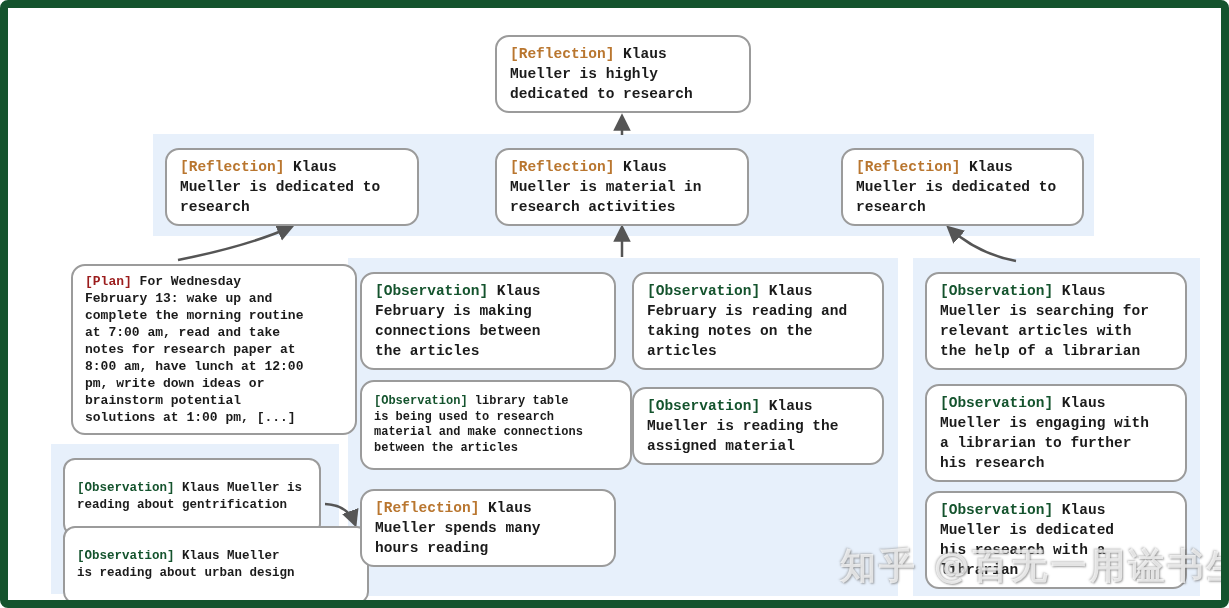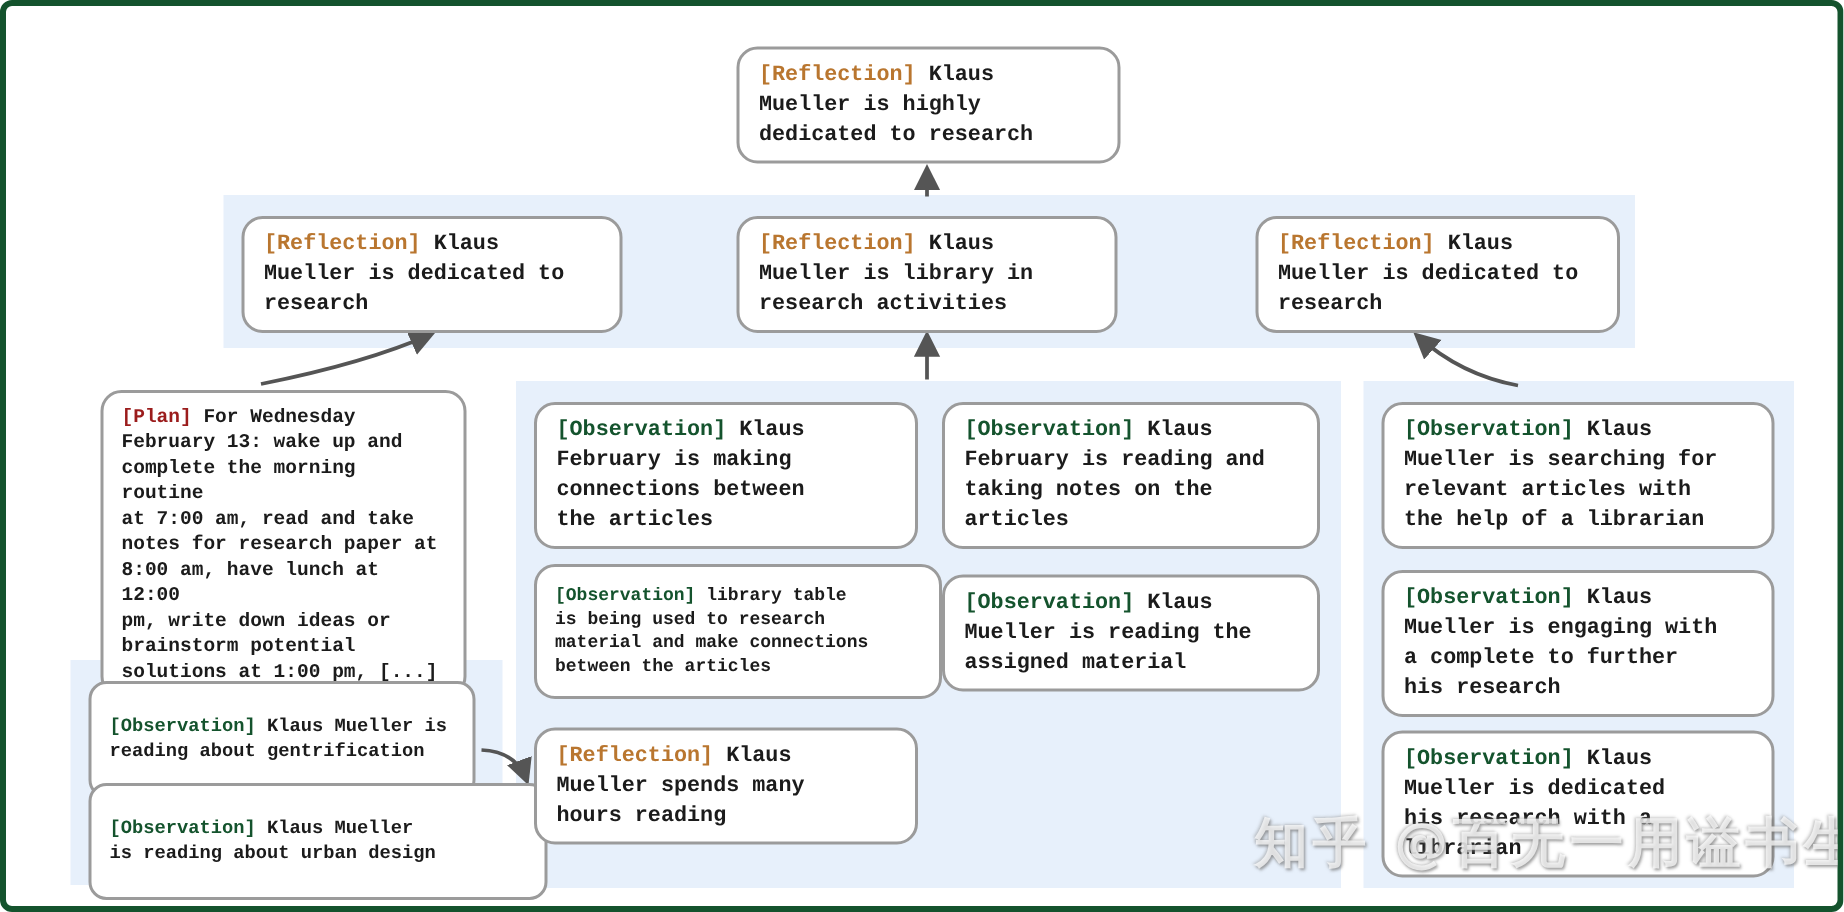--- a/index.html
+++ b/index.html
@@ -1,21 +1,21 @@
 <!DOCTYPE html>
 <html><head>
 <meta charset="utf-8">
 <style>
   html,body{margin:0;padding:0;background:#fff;}
   #frame{
     position:relative;
     width:1229px;height:608px;
     box-sizing:border-box;
     background:#ffffff;
-    border:4px solid #14532d;
+    border:8px solid #14532d;
     border-radius:8px;
     overflow:hidden;
     font-family:"Liberation Mono","DejaVu Sans Mono",monospace;
   }
   .panel{
     position:absolute;
     background:#e7f0fb;
   }
   .node{
     position:absolute;
@@ -76,27 +76,27 @@
   </svg>
 
   <div class="node" style="left:487px;top:27px;width:256px;"><span class="tag-reflection">[Reflection]</span><span> Klaus
 Mueller is highly
 dedicated to research</span></div>
 
   <div class="node" style="left:157px;top:140px;width:254px;"><span class="tag-reflection">[Reflection]</span><span> Klaus
 Mueller is dedicated to
 research</span></div>
   <div class="node" style="left:487px;top:140px;width:254px;"><span class="tag-reflection">[Reflection]</span><span> Klaus
-Mueller is library in
+Mueller is material in
 research activities</span></div>
   <div class="node" style="left:833px;top:140px;width:243px;"><span class="tag-reflection">[Reflection]</span><span> Klaus
 Mueller is dedicated to
 research</span></div>
 
-  <div class="node plan-box" style="left:63px;top:256px;width:244px;"><span class="tag-plan">[Plan]</span><span> For Wednesday
+  <div class="node plan-box" style="left:63px;top:256px;width:286px;"><span class="tag-plan">[Plan]</span><span> For Wednesday
 February 13: wake up and
 complete the morning routine
 at 7:00 am, read and take
 notes for research paper at
 8:00 am, have lunch at 12:00
 pm, write down ideas or
 brainstorm potential
 solutions at 1:00 pm, [...]</span></div>
 
   <div class="node obs-sm" style="left:55px;top:450px;width:258px;"><span class="tag-observation">[Observation]</span><span> Klaus Mueller is
@@ -123,21 +123,21 @@
   <div class="node" style="left:624px;top:379px;width:252px;"><span class="tag-observation">[Observation]</span><span> Klaus
 Mueller is reading the
 assigned material</span></div>
 
   <div class="node" style="left:917px;top:264px;width:262px;"><span class="tag-observation">[Observation]</span><span> Klaus
 Mueller is searching for
 relevant articles with
 the help of a librarian</span></div>
   <div class="node" style="left:917px;top:376px;width:262px;"><span class="tag-observation">[Observation]</span><span> Klaus
 Mueller is engaging with
-a complete to further
+a librarian to further
 his research</span></div>
   <div class="node" style="left:917px;top:483px;width:262px;"><span class="tag-observation">[Observation]</span><span> Klaus
 Mueller is dedicated
 his research with a
 librarian</span></div>
 
   <div id="watermark">知乎 @百无一用谥书生</div>
 
 </div>
 

